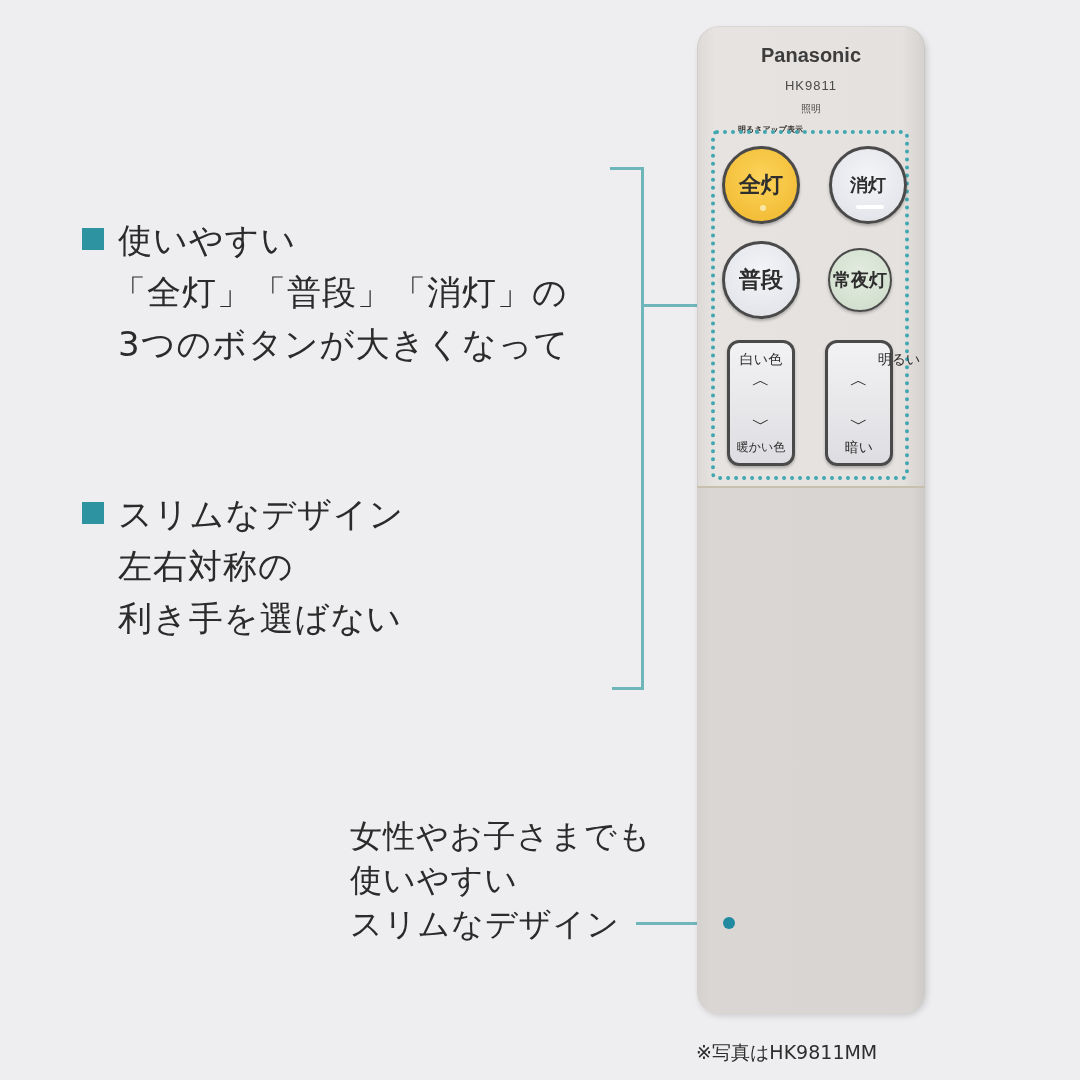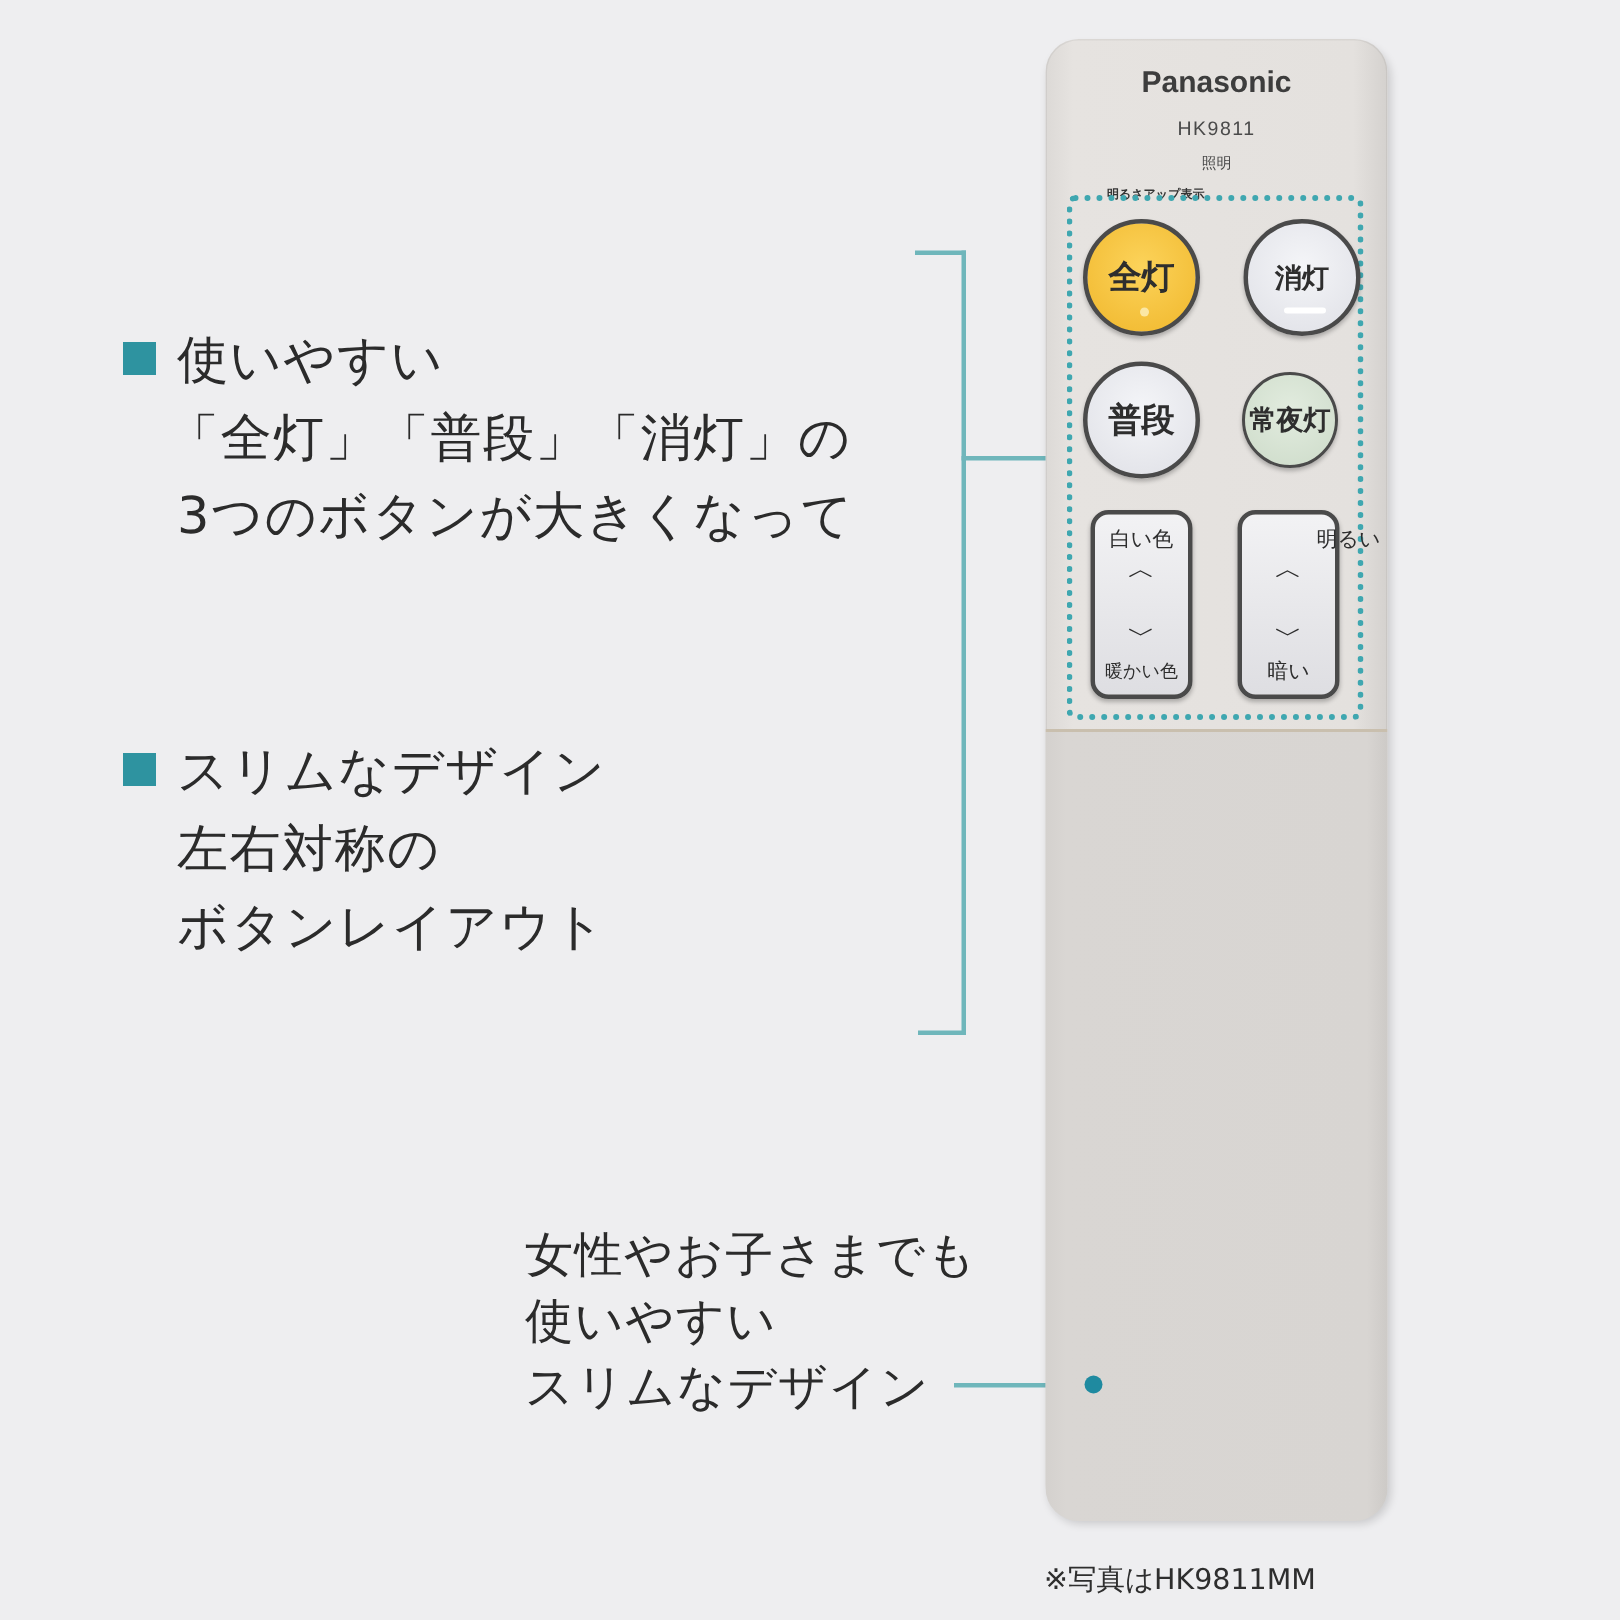--- a/index.html
+++ b/index.html
@@ -59,21 +59,21 @@
 <div class="abs feature-text" style="left:118px;top:214px;">
   <span class="line">使いやすい</span>
   <span class="line" style="margin-left:-6px;">「全灯」「普段」「消灯」の</span>
   <span class="line">3つのボタンが大きくなって</span>
 </div>
 
 <div class="bullet" style="left:82px;top:502px;"></div>
 <div class="abs feature-text" style="left:118px;top:488px;">
   <span class="line">スリムなデザイン</span>
   <span class="line">左右対称の</span>
-  <span class="line">ボタンレイアウト</span>
+  <span class="line">利き手を選ばない</span>
 </div>
 
 <div class="bracket-h" style="left:610px;top:167px;width:34px;"></div>
 <div class="bracket-v" style="left:641px;top:167px;height:522px;"></div>
 <div class="bracket-h" style="left:612px;top:687px;width:32px;"></div>
 <div class="bracket-h" style="left:641px;top:304px;width:72px;"></div>
 <div class="dot" style="left:707px;top:299px;"></div>
 
 <div class="abs feature-text" style="left:350px;top:814px;font-size:32px;line-height:44px;">
   <span class="line">女性やお子さまでも</span>

